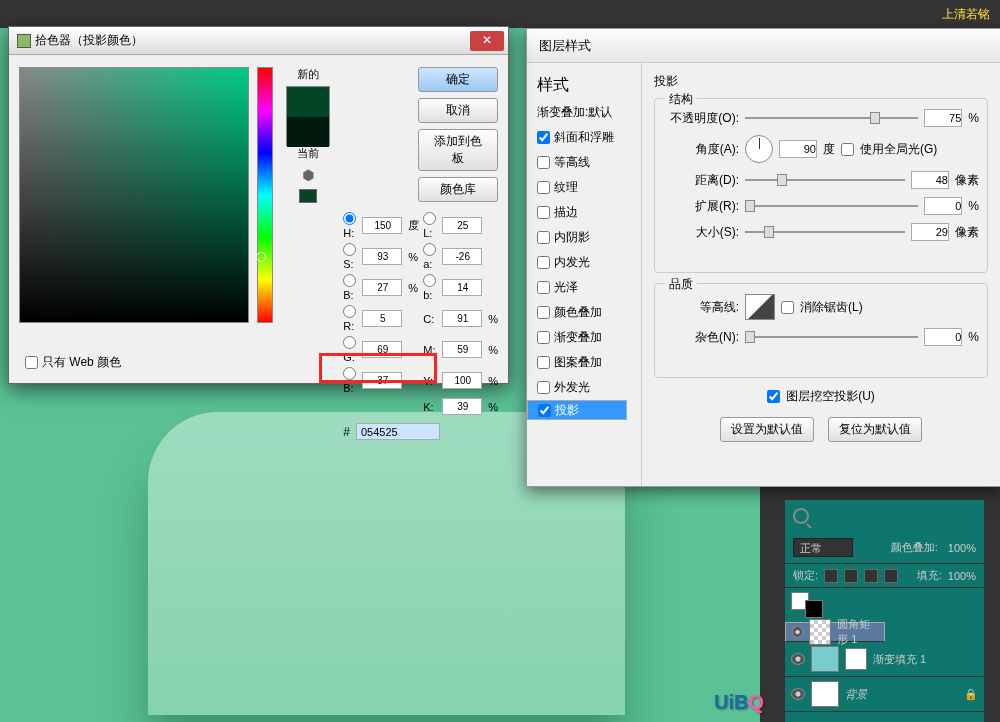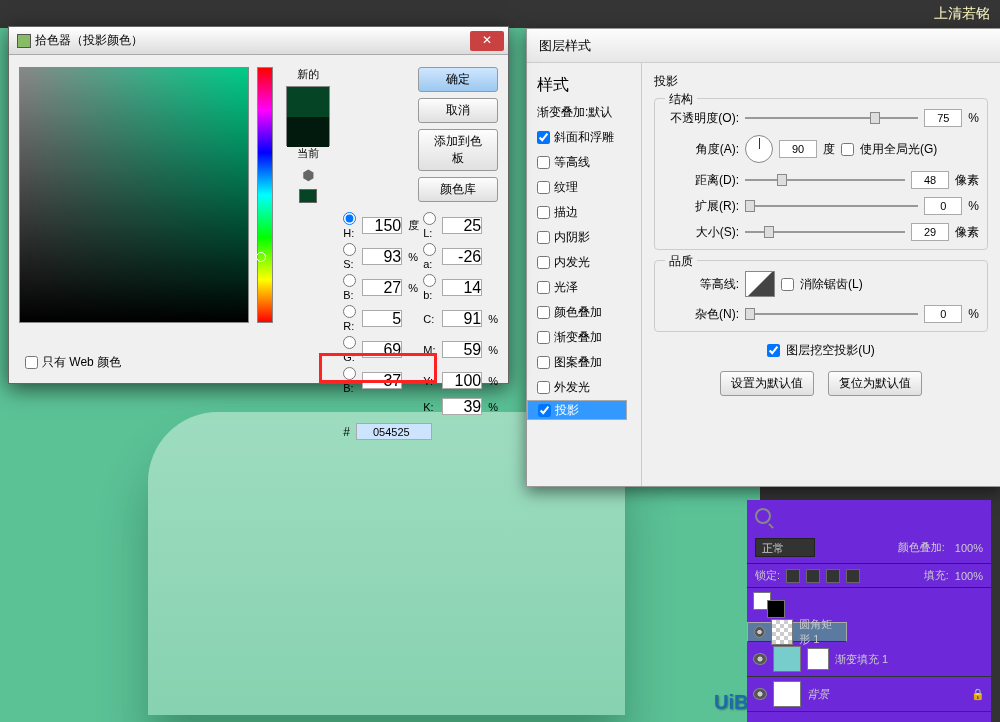--- a/index.html
+++ b/index.html
@@ -1,45 +1,45 @@
 <!DOCTYPE html>
 <html><head>
 <meta charset="utf-8">
 <style>
 *{box-sizing:border-box;margin:0;padding:0;font-family:"Microsoft YaHei",SimSun,sans-serif}
 body{width:1000px;height:722px;background:#333;position:relative;overflow:hidden;font-size:12px}
 .top-bar{height:28px;background:#353535;display:flex;align-items:center;justify-content:flex-end;padding:0 10px;color:#ccc}
-.top-right{font-size:14px;color:#fef9c3}
+.top-right{font-size:12px;color:#fde047}
 .canvas-bg{position:absolute;top:28px;left:0;width:760px;height:694px;background:#5bc296}
 .rounded-shape{position:absolute;left:148px;top:384px;width:477px;height:303px;background:linear-gradient(180deg,#9edcc0,#87d2b0);border-radius:70px 70px 0 0;box-shadow:0 40px 50px rgba(0,40,20,0.3)}
 .watermark{position:absolute;bottom:8px;right:236px;color:#1a6caa;font-size:20px;font-weight:bold;text-shadow:1px 1px 2px rgba(0,0,0,0.4)}
 .watermark .q{color:#f5a}
 
 
 .dlg-style{position:absolute;left:526px;top:28px;width:475px;height:459px;background:#f0f0f0;border:1px solid #999;box-shadow:0 5px 15px rgba(0,0,0,0.5)}
 .dlg-style .title{height:34px;background:linear-gradient(#fdfdfd,#e6e6e6);border-bottom:1px solid #ccc;padding:8px 12px;font-size:13px}
 .dlg-style-body{display:flex;height:calc(100% - 34px)}
 .style-list{width:115px;border-right:1px solid #ccc;padding:8px 0}
 .style-list .hdr{padding:4px 10px;font-size:16px}
 .style-list .item{display:flex;align-items:center;padding:4px 10px;gap:4px}
 .style-list .item.sel{background:#3399ff;color:#fff}
 .style-list .item input{width:13px;height:13px}
 .style-right{flex:1;padding:10px 12px}
-.fs{border:1px solid #ccc;border-radius:4px;padding:10px 8px 0;margin-bottom:10px;position:relative}
+.fs{border:1px solid #ccc;border-radius:4px;padding:10px 8px 23px;margin-bottom:10px;position:relative}
 .fs .lg{position:absolute;top:-8px;left:10px;background:#f0f0f0;padding:0 4px;font-size:12px}
 .fs-title{font-size:12px;margin-bottom:8px}
 .row{display:flex;align-items:center;gap:6px;margin-bottom:8px;font-size:12px}
 .row label{width:76px;text-align:right}
 .sel{border:1px solid #aaa;background:#fff;padding:2px 4px;width:100px;height:20px}
 .swatch-drop{width:35px;height:18px;background:#0a4a2a;border:1px solid #666}
 .hl-red{border:3px solid #f22;padding:2px}
 .slider{display:flex;align-items:center;flex:1;gap:4px}
 .slider .track{flex:1;height:2px;background:#999;position:relative}
 .slider .thumb{position:absolute;top:-5px;width:10px;height:12px;background:#ddd;border:1px solid #888}
-.num{width:38px;height:18px;border:1px solid #aaa;background:#fff;text-align:center;font-size:11px}
+.num{width:38px;height:18px;border:1px solid #aaa;background:#fff;text-align:right;font-size:11px}
 .angle-dial{width:28px;height:28px;border:1px solid #888;border-radius:50%;background:#fff;position:relative}
 .angle-dial::after{content:'';position:absolute;left:50%;top:2px;width:1px;height:11px;background:#333}
 .contour-sw{width:30px;height:26px;background:linear-gradient(135deg,#fff 48%,#444 52%);border:1px solid #888}
 .btns-row{display:flex;gap:14px;justify-content:center;margin-top:12px}
 .btn{border:1px solid #999;background:linear-gradient(#fdfdfd,#e0e0e0);padding:3px 10px;border-radius:3px;font-size:12px}
 
 
 .dlg-color{position:absolute;left:8px;top:26px;width:501px;height:358px;background:#f0f0f0;border:1px solid #666;box-shadow:0 5px 20px rgba(0,0,0,0.6)}
 .dlg-color .titlebar{height:28px;background:linear-gradient(#fff,#dcdcdc);display:flex;align-items:center;justify-content:space-between;padding:0 0 0 8px;border-bottom:1px solid #aaa}
 .dlg-color .titlebar .ticon{width:14px;height:14px;background:#8b6;border:1px solid #555;margin-right:4px}
@@ -53,28 +53,28 @@
 .new-old{width:44px;height:60px;border:1px solid #888;margin:0 auto}
 .new-old .n{height:30px;background:#054525}
 .new-old .o{height:30px;background:#021a0d}
 .mini-sw{width:18px;height:14px;border:1px solid #666;background:#054525;margin:6px auto}
 .cp-right{flex:1}
 .cp-btns{display:flex;flex-direction:column;gap:6px;margin-bottom:10px;align-items:flex-end}
 .cp-btns .btn{width:80px}
 .cp-btns .btn.ok{background:linear-gradient(#cfe6ff,#9cc8f0)}
 .val-grid{display:grid;grid-template-columns:auto 42px auto auto 42px auto;gap:4px 4px;font-size:11px;align-items:center}
 .val-grid input[type=radio]{margin-right:2px}
-.val-grid .vinput{width:40px;height:17px;border:1px solid #aaa;text-align:right;padding-left:1px;font-size:16px}
+.val-grid .vinput{width:40px;height:17px;border:1px solid #aaa;text-align:center;padding-left:1px;font-size:10px}
 .hex-row{display:flex;align-items:center;gap:6px;margin-top:8px;font-size:12px}
-.hex-row .vinput{width:76px;height:17px;border:1px solid #aaa;padding-left:16px;background:#cde4ff;font-size:11px}
+.hex-row .vinput{width:84px;height:17px;border:1px solid #aaa;padding-left:4px;background:#cde4ff;font-size:11px}
 .hex-hl{border:3px solid #f22;padding:6px 4px;position:absolute;left:310px;top:326px;width:118px;height:30px;pointer-events:none}
 .webonly{position:absolute;left:16px;bottom:12px;display:flex;align-items:center;gap:4px;font-size:12px}
 
 
-.layers-panel{position:absolute;right:9px;top:500px;width:244px;height:222px;background:#6d28d9;color:#ccc;font-size:11px}
+.layers-panel{position:absolute;right:16px;top:500px;width:199px;height:222px;background:#0f766e;color:#ccc;font-size:11px}
 .lp-top{display:flex;align-items:center;gap:10px;padding:6px 8px;border-bottom:1px solid #2a2a2a}
 .lp-sel{background:#333;border:1px solid #222;padding:2px 6px;width:60px;height:19px}
 .lp-opts{display:flex;align-items:center;gap:6px;padding:4px 8px;border-bottom:1px solid #2a2a2a}
 .lp-opts .icon{width:14px;height:14px;border:1px solid #666;background:#333}
 .layer-row{display:flex;align-items:center;padding:4px 6px;gap:6px;border-bottom:1px solid #333}
 .layer-row.sel{background:#5a7aa0}
 .eye{width:14px;height:12px;border:1px solid #888;border-radius:50%;background:radial-gradient(circle,#ccc 30%,#555 35%)}
 .thumb-sq{width:28px;height:26px;border:1px solid #777;background:#fff}
 .thumb-sq.checker{background:repeating-conic-gradient(#ccc 0 25%,#fff 0 50%) 0 0/8px 8px}
 .thumb-sq.grn{background:#7cc}

